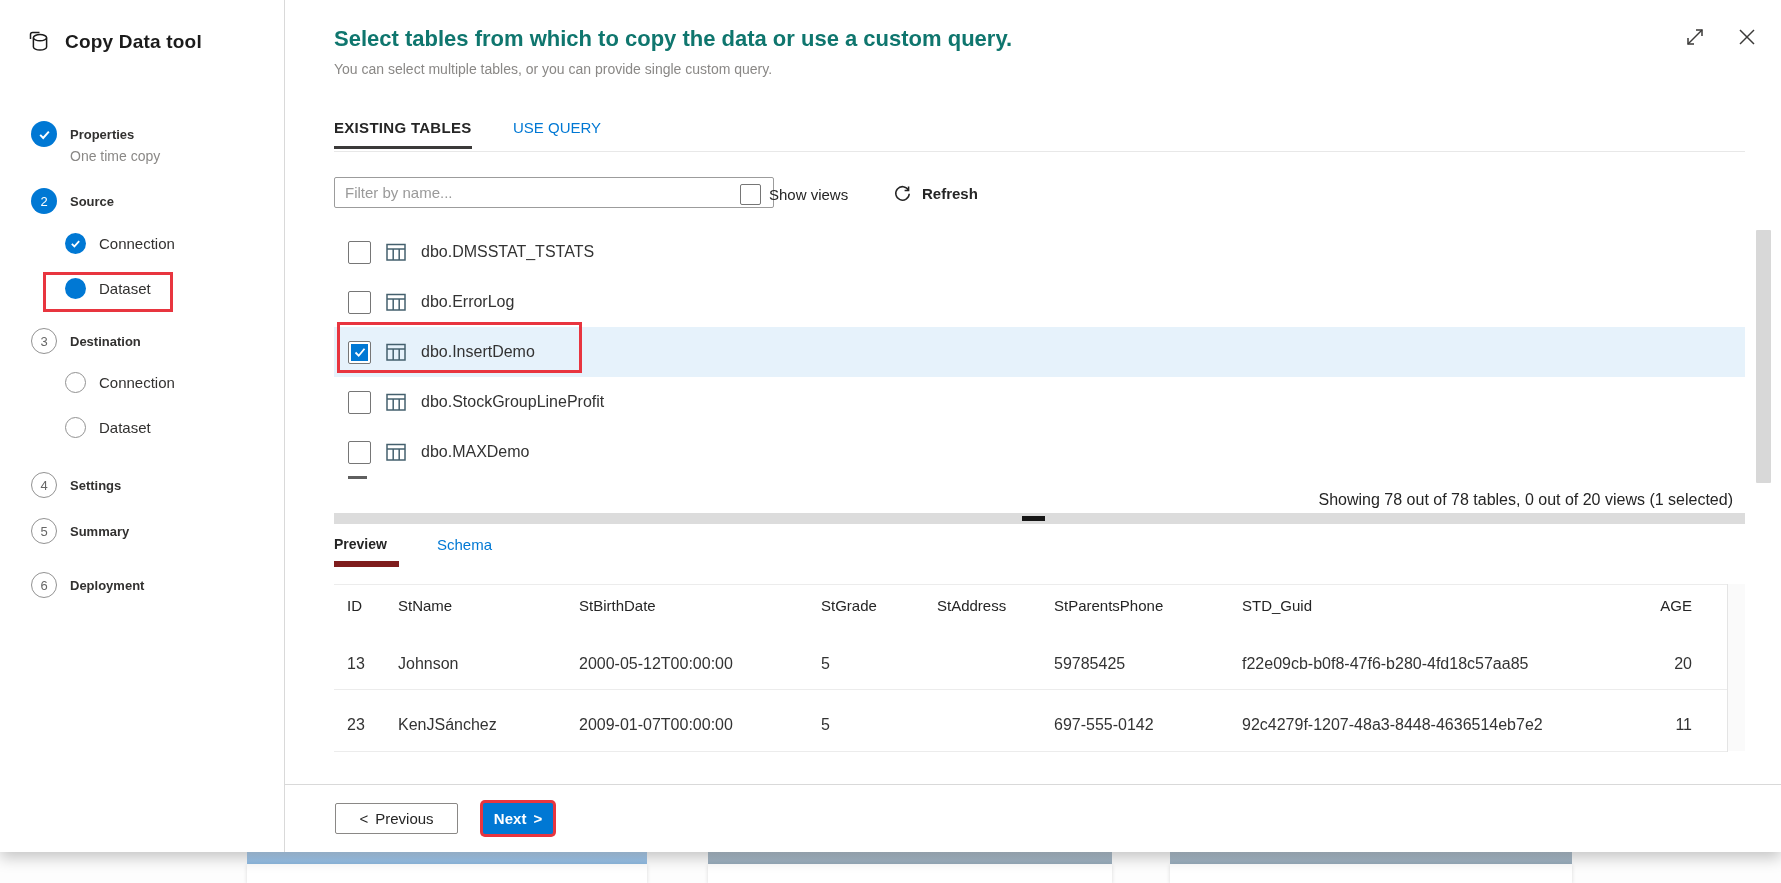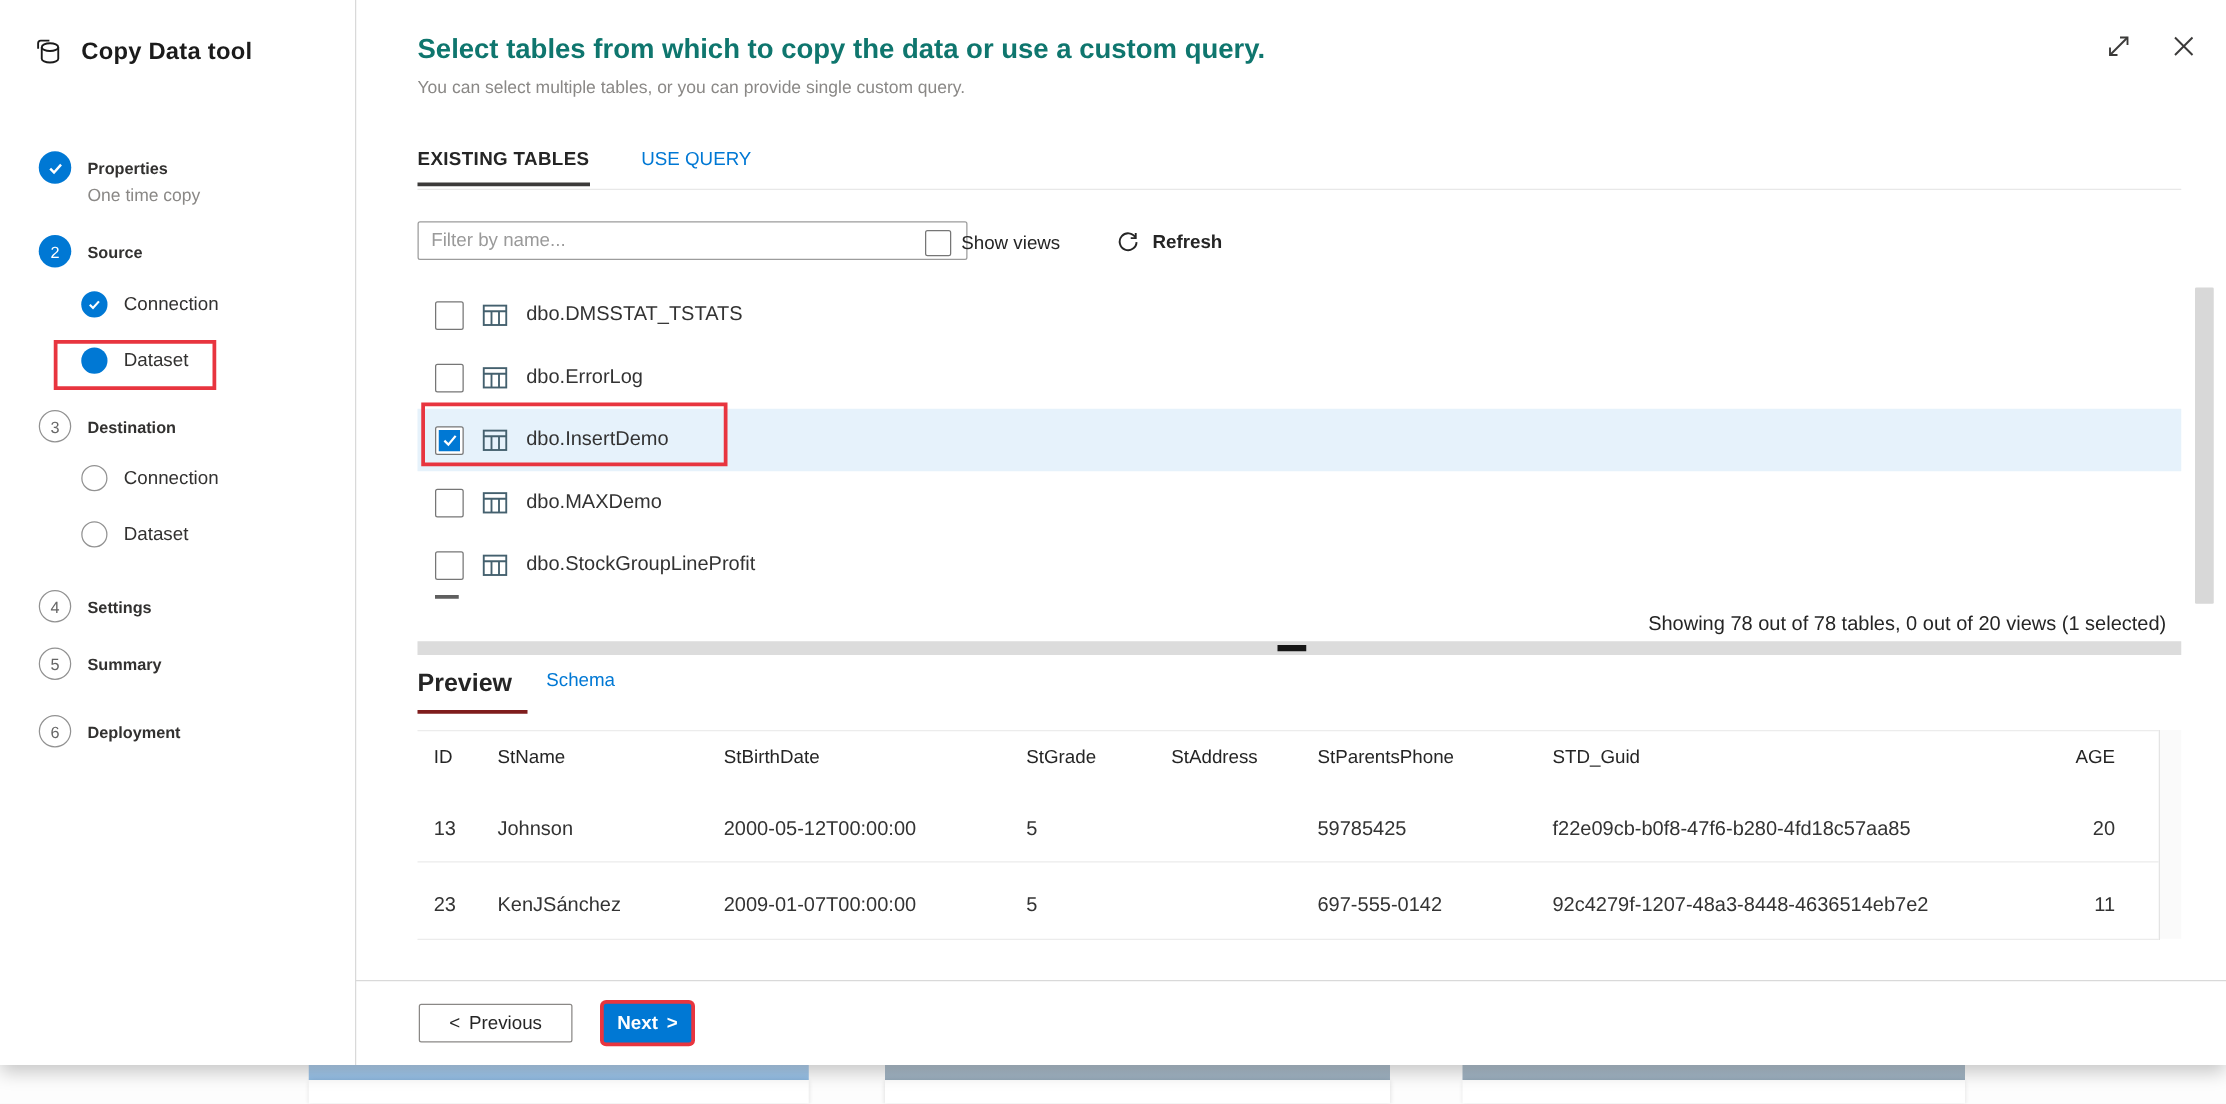--- a/index.html
+++ b/index.html
@@ -56,22 +56,22 @@
   .trow.selected{background:#e6f2fb;}
   .row-chk{width:23px;height:23px;position:relative;flex:0 0 auto;}
   .row-chk .fill{position:absolute;inset:2px;background:#0078d4;display:flex;align-items:center;justify-content:center;}
   .tname{font-size:16px;color:#333;}
   .partial-dash{position:absolute;left:348px;top:476px;width:19px;height:3px;background:#5f5f5f;}
   .vscroll{position:absolute;left:1756px;top:230px;width:15px;height:253px;background:#d8d8d8;border-radius:1px;cursor:pointer;}
   .showing{position:absolute;right:48px;top:491px;font-size:16px;color:#252525;}
   .hscroll{position:absolute;left:334px;top:513px;width:1411px;height:11px;background:#dcdcdc;cursor:pointer;}
   .hscroll .thumb{position:absolute;left:688px;top:3px;width:23px;height:5px;background:#161616;}
   
-  .ptab-preview{position:absolute;left:334px;top:536px;font-size:20px;font-weight:700;color:#252525;
-                padding:0 12px 9px 0;border-bottom:3px solid #7f1d1d;}
+  .ptab-preview{position:absolute;left:334px;top:536px;font-size:14px;font-weight:700;color:#252525;
+                padding:0 12px 9px 0;border-bottom:6px solid #7f1d1d;}
   .ptab-schema{position:absolute;left:437px;top:536px;font-size:15px;color:#0078d4;cursor:pointer;}
   
   .pt-line{position:absolute;left:334px;width:1393px;height:1px;background:#ececec;}
   .pt-rborder{position:absolute;left:1727px;top:584px;width:1px;height:168px;background:#e4e4e4;}
   .pt-gutter{position:absolute;left:1728px;top:584px;width:17px;height:167px;background:#fafafa;}
   .ptable-row{position:absolute;left:334px;width:1393px;height:19px;}
   .ptable-row span{position:absolute;white-space:nowrap;}
   .pt-head span{font-size:15px;font-weight:400;color:#252525;}
   .pt-data span{font-size:16px;font-weight:400;color:#333;}
   .col0{left:13px;} .col1{left:64px;} .col2{left:245px;} .col3{left:487px;}
@@ -248,33 +248,33 @@
       <div class="trow">
         <span class="chk row-chk"></span>
         <span>
           <svg width="22" height="22" viewBox="0 0 22 22" fill="none" stroke="#44606e" stroke-width="1.5">
             <rect x="2" y="3.5" width="18" height="15.5"></rect>
               <line x1="2" y1="8" x2="20" y2="8"></line>
             <line x1="8.2" y1="8" x2="8.2" y2="19"></line>
               <line x1="14.2" y1="8" x2="14.2" y2="19"></line>
           </svg>
         </span>
-        <span class="tname">dbo.MAXDemo</span>
+        <span class="tname">dbo.StockGroupLineProfit</span>
       </div>
       <div class="trow">
         <span class="chk row-chk"></span>
         <span>
           <svg width="22" height="22" viewBox="0 0 22 22" fill="none" stroke="#44606e" stroke-width="1.5">
             <rect x="2" y="3.5" width="18" height="15.5"></rect>
               <line x1="2" y1="8" x2="20" y2="8"></line>
             <line x1="8.2" y1="8" x2="8.2" y2="19"></line>
               <line x1="14.2" y1="8" x2="14.2" y2="19"></line>
           </svg>
         </span>
-        <span class="tname">dbo.StockGroupLineProfit</span>
+        <span class="tname">dbo.MAXDemo</span>
       </div>
     </div>
     <div class="red-box" style="left:337px;top:322px;width:245px;height:51px;"></div>
     <div class="partial-dash"></div>
     <div class="vscroll"></div>
 
     <div class="showing">Showing 78 out of 78 tables, 0 out of 20 views (1 selected)</div>
     <div class="hscroll">
       <div class="thumb"></div>
     </div>

